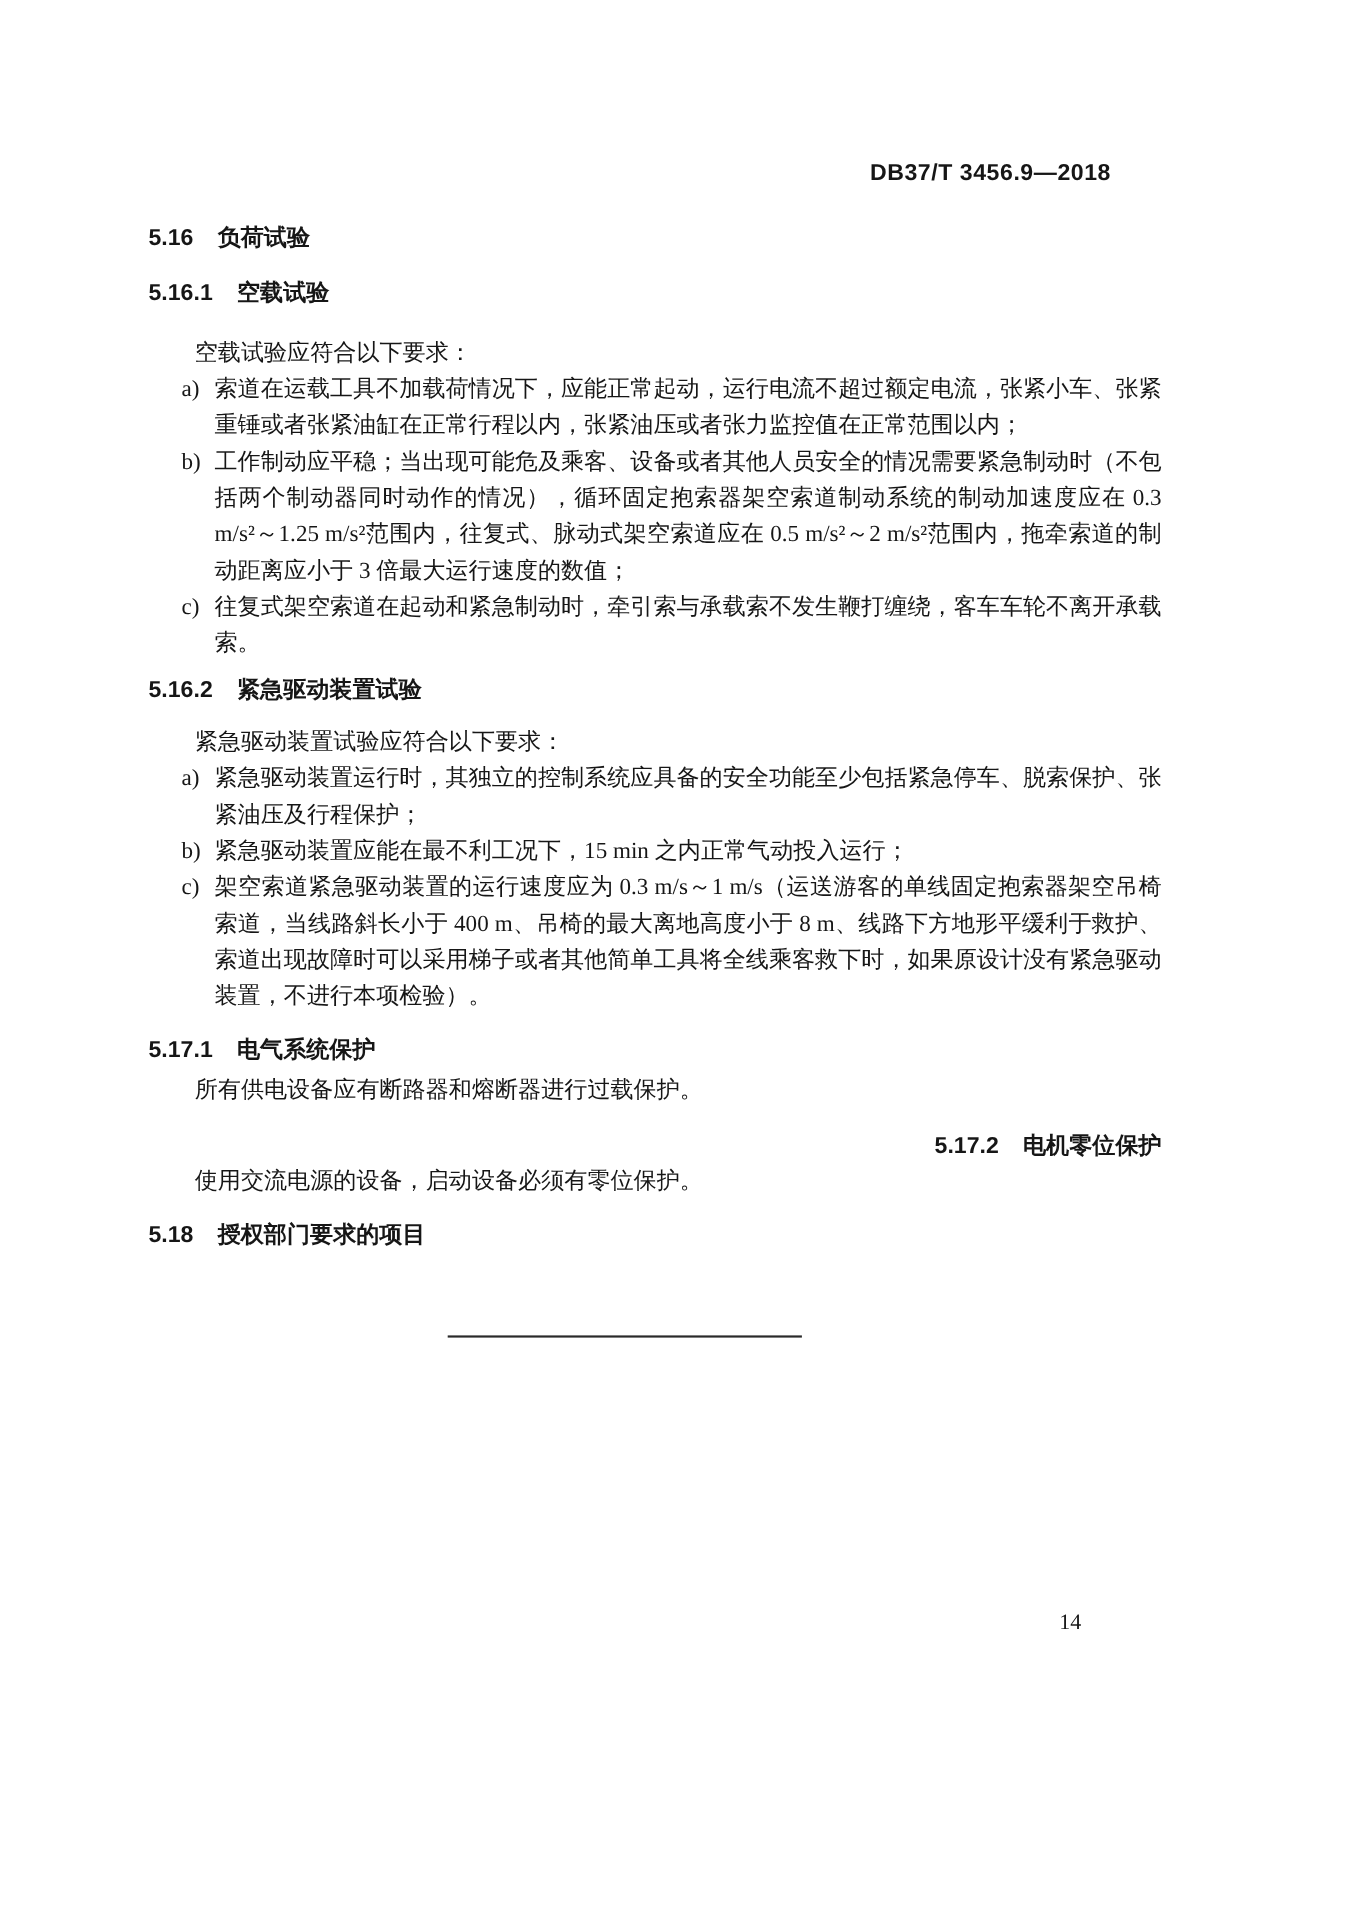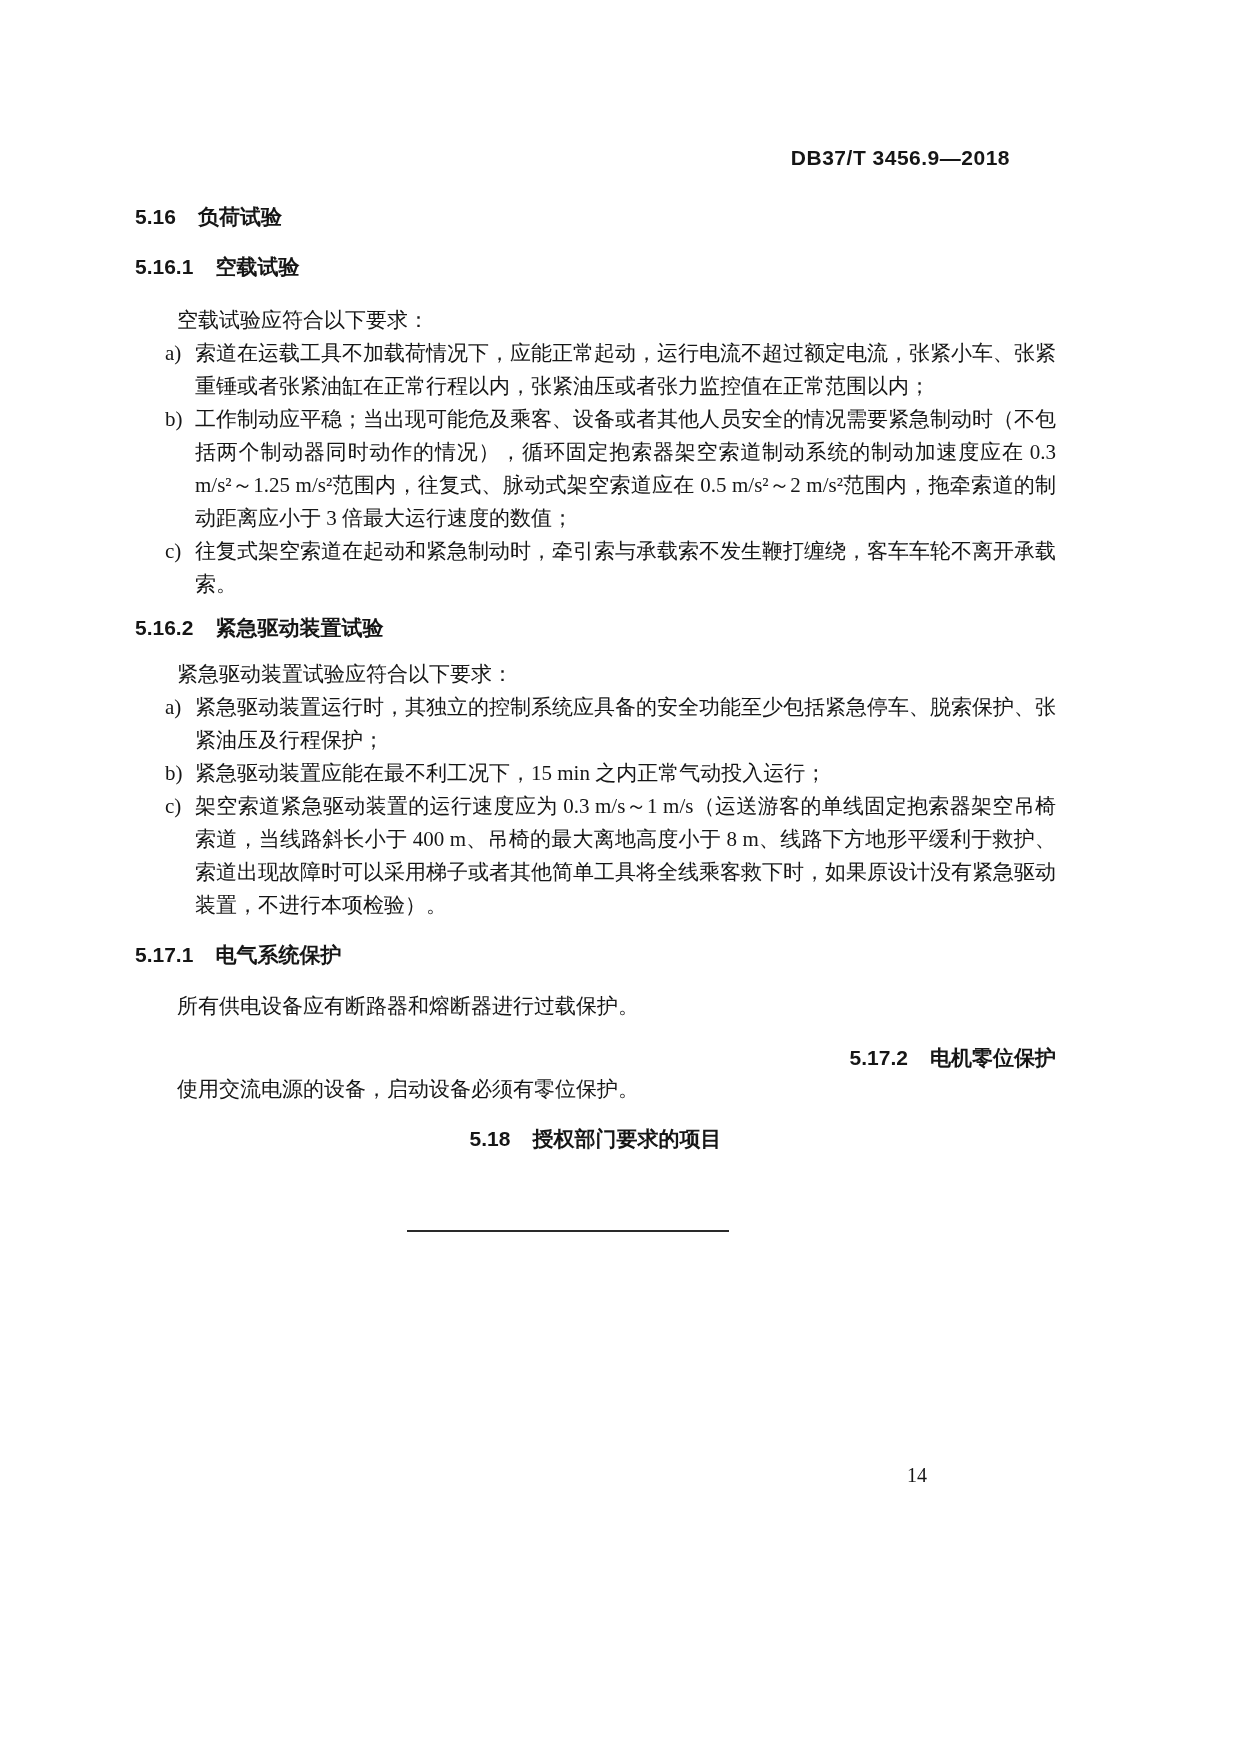--- a/index.html
+++ b/index.html
@@ -38,31 +38,31 @@
     line-height: 30px;
     white-space: nowrap;
   }
   .heading .sec-num { margin-right: 22px; }
   .h-516  { margin-top: 32px; }
   .h-5161 { margin-top: 20px; }
   .h-5162 { margin-top: 12px; }
   .h-517  { margin-top: 18px; }
   .h-5171 { margin-top: 18px; }
   .h-5172 { margin-top: 20px; text-align: right; }
-  .h-518  { margin-top: 18px; text-align: center; }
+  .h-518  { margin-top: 18px; }
   .para {
     font-size: 21px;
     line-height: 33px;
     margin: 0;
     text-indent: 2em;
     text-align: justify;
   }
   .p-intro1 { margin-top: 22px; }
   .p-intro2 { margin-top: 15px; }
-  .p-5171   { margin-top: 20px; }
+  .p-5171   { margin-top: 4px; }
   .p-5172   { }
   .p-518    { margin-top: 18px; }
   .item-list { margin: 0; }
   .item {
     display: flex;
     font-size: 21px;
     line-height: 33px;
     margin-left: 30px;
   }
   .item-label {
@@ -75,21 +75,21 @@
   }
   .divider {
     margin-top: 76px;
     margin-left: 272px;
     width: 322px;
     height: 0;
     border-top: 2px solid #2a2a2a;
   }
   .page-number {
     position: absolute;
-    left: 907px;
+    left: 963px;
     top: 1464px;
     font-size: 20px;
     font-family: "Liberation Serif", "DejaVu Serif", serif;
   }
 </style>
 </head>
 <body>
 
 <div class="page">
 

